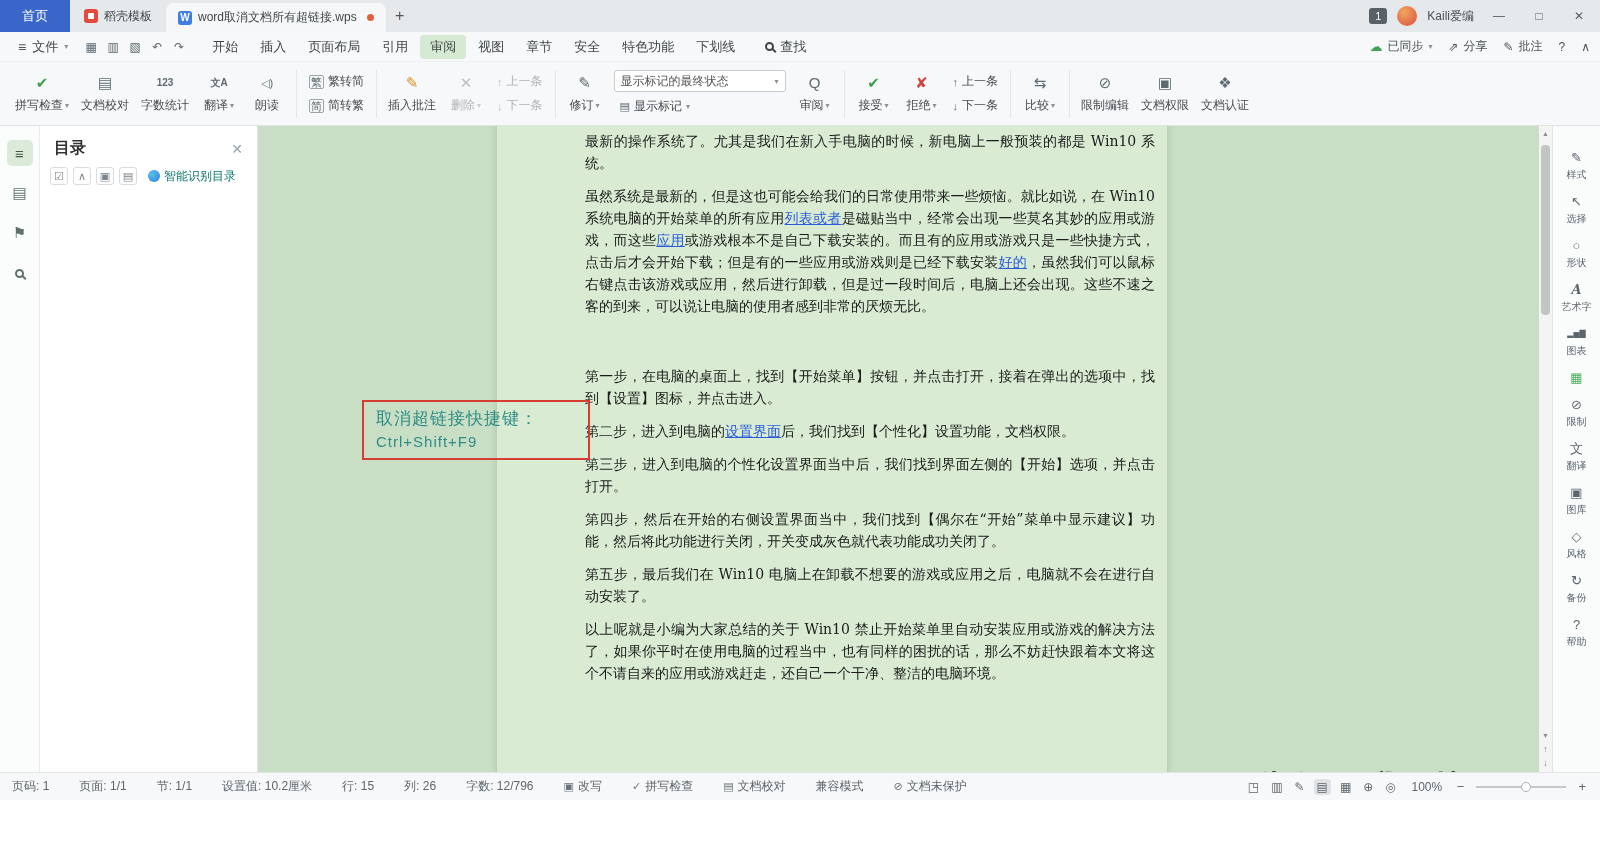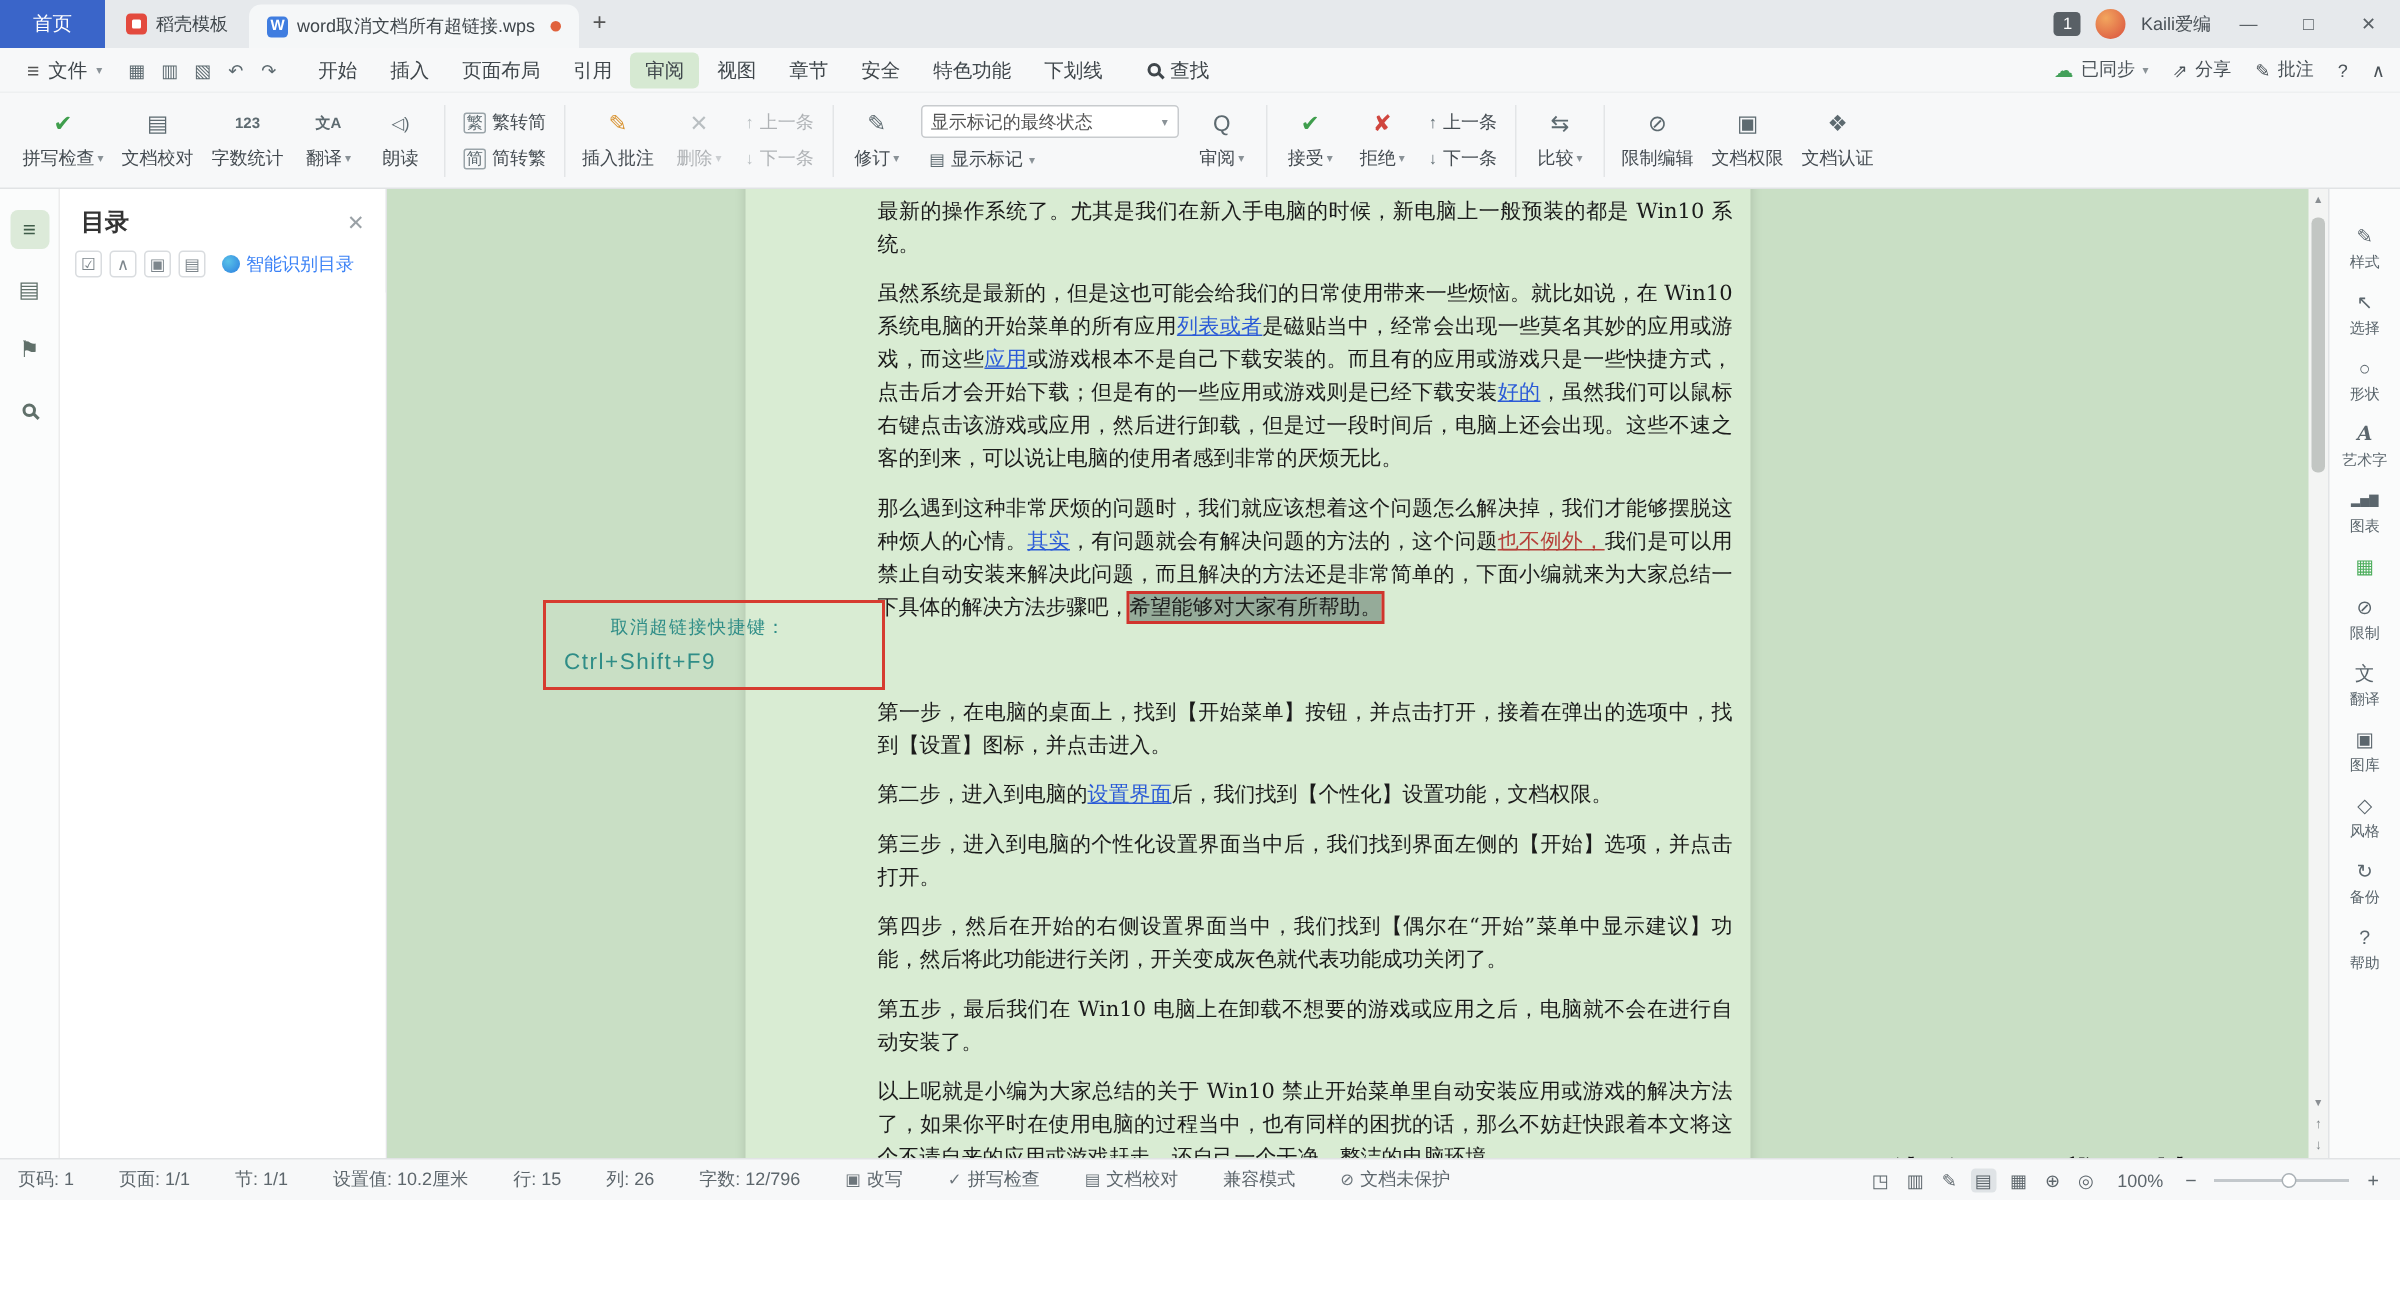--- a/index.html
+++ b/index.html
@@ -69,35 +69,35 @@
   .content{flex:1;display:flex;min-height:0;}
   .leftstrip{width:40px;background:#fbfcfc;border-right:1px solid #ececec;display:flex;flex-direction:column;align-items:center;padding-top:14px;gap:14px;flex:0 0 40px;}
   .strip-btn{width:26px;height:26px;border-radius:5px;display:flex;align-items:center;justify-content:center;color:#60706a;font-size:15px;cursor:pointer;}
   .strip-btn.active{background:#dcead9;color:#3f5c49;}
   .leftpanel{width:218px;background:#fff;border-right:1px solid #e2e4e6;display:flex;flex-direction:column;flex:0 0 218px;}
   .panel-head{display:flex;align-items:center;justify-content:space-between;padding:12px 14px 8px;}
   .panel-title{font-size:16px;font-weight:bold;color:#333;}
   .panel-close{color:#9aa1a6;font-size:14px;cursor:pointer;}
   .panel-tools{display:flex;align-items:center;gap:5px;padding:0 10px 10px;}
   .tool-chip{width:18px;height:18px;border:1px solid #d9dcdf;border-radius:3px;display:flex;align-items:center;justify-content:center;font-size:11px;color:#7d868c;cursor:pointer;}
-  .smart{display:flex;align-items:center;gap:4px;color:#3b82f6;font-size:12px;margin-left:6px;cursor:pointer;}
+  .smart{display:flex;align-items:center;gap:4px;color:#0f766e;font-size:12px;margin-left:6px;cursor:pointer;}
   .smart-dot{width:12px;height:12px;border-radius:50%;background:radial-gradient(circle at 35% 35%, #59c2e8, #2b7de0);}
   .panel-body{flex:1;background:#fff;}
 
   
   .viewport{flex:1;position:relative;background:var(--green-vp);overflow:hidden;}
   .page{position:absolute;left:239px;top:-10px;width:670px;height:1500px;background:var(--green-page);box-shadow:0 0 7px rgba(0,0,0,.15);padding:14px 12px 40px 88px;}
   .doc-body{font-family:"DejaVu Serif","Liberation Serif",serif;font-size:14px;color:#1b1b1b;line-height:22px;text-align:justify;}
   .doc-p{margin:0 0 11px;}
   .gap-before{margin-top:48px;}
   .run-link{color:#2b5bd7;text-decoration:underline;cursor:pointer;}
   .run-redlink{color:#b5413a;text-decoration:underline;cursor:pointer;}
   .run-hl{background:#95ab99;outline:2px solid #d0342c;padding:1px 0;}
   .annotation{position:absolute;left:104px;top:274px;width:228px;border:2px solid #d63c30;padding:5px 12px;color:#2f8d87;font-family:"DejaVu Serif","Liberation Serif",serif;letter-spacing:1px;z-index:4;}
-  .anno-l1{font-size:12px;line-height:23px;margin-left:31px;}
+  .anno-l1{font-size:17px;line-height:23px;}
   .anno-l2{font-size:15px;line-height:23px;font-family:Liberation Sans, sans-serif;}
   .watermark{position:absolute;right:52px;top:640px;font-size:32px;font-weight:900;color:#101010;letter-spacing:1px;white-space:nowrap;z-index:5;font-family:"DejaVu Sans","Liberation Sans",sans-serif;}
   .vscroll{position:absolute;right:0;top:0;bottom:0;width:13px;background:#f3f4f3;display:flex;flex-direction:column;align-items:center;padding:2px 0;z-index:6;}
   .vs-arrow{font-size:7px;color:#8a8f93;height:12px;line-height:12px;cursor:pointer;}
   .vs-thumb{width:9px;height:170px;background:#c2c6c3;border-radius:4px;margin-top:5px;cursor:pointer;}
   .vs-spacer{flex:1;}
   .vs-page{font-size:9px;color:#7e8487;height:14px;line-height:14px;cursor:pointer;}
 
   
   .rightrail{width:48px;background:#fafbfb;border-left:1px solid #e2e4e6;display:flex;flex-direction:column;align-items:center;padding-top:24px;gap:12px;flex:0 0 48px;overflow:hidden;}
@@ -398,21 +398,20 @@
           </div>
         </div>
       <div class="panel-body"></div>
     </div>
 
     <div class="viewport">
       <div class="page">
         <div class="doc-body" id="doc-body">
             <p class="doc-p"><span class="run">最新的操作系统了。尤其是我们在新入手电脑的时候，新电脑上一般预装的都是 Win10 系统。</span></p>
             <p class="doc-p"><span class="run">虽然系统是最新的，但是这也可能会给我们的日常使用带来一些烦恼。就比如说，在 Win10 系统电脑的开始菜单的所有应用</span><span class="run-link">列表或者</span><span class="run">是磁贴当中，经常会出现一些莫名其妙的应用或游戏，而这些</span><span class="run-link">应用</span><span class="run">或游戏根本不是自己下载安装的。而且有的应用或游戏只是一些快捷方式，点击后才会开始下载；但是有的一些应用或游戏则是已经下载安装</span><span class="run-link">好的</span><span class="run">，虽然我们可以鼠标右键点击该游戏或应用，然后进行卸载，但是过一段时间后，电脑上还会出现。这些不速之客的到来，可以说让电脑的使用者感到非常的厌烦无比。</span></p>
-            <p class="doc-p"><span class="run">那么遇到这种非常厌烦的问题时，我们就应该想着这个问题怎么解决掉，我们才能够摆脱这种烦人的心情。</span><span class="run-link">其实</span><span class="run">，有问题就会有解决问题的方法的，这个问题</span><span class="run-redlink">也不例外，</span><span class="run">我们是可以用禁止自动安装来解决此问题，而且解决的方法还是非常简单的，下面小编就来为大家总结一下具体的解决方法步骤吧，</span><span class="run-hl">希望能够对大家有所帮助。</span></p>
             <p class="doc-p gap-before"><span class="run">第一步，在电脑的桌面上，找到【开始菜单】按钮，并点击打开，接着在弹出的选项中，找到【设置】图标，并点击进入。</span></p>
             <p class="doc-p"><span class="run">第二步，进入到电脑的</span><span class="run-link">设置界面</span><span class="run">后，我们找到【个性化】设置功能，文档权限。</span></p>
             <p class="doc-p"><span class="run">第三步，进入到电脑的个性化设置界面当中后，我们找到界面左侧的【开始】选项，并点击打开。</span></p>
             <p class="doc-p"><span class="run">第四步，然后在开始的右侧设置界面当中，我们找到【偶尔在“开始”菜单中显示建议】功能，然后将此功能进行关闭，开关变成灰色就代表功能成功关闭了。</span></p>
             <p class="doc-p"><span class="run">第五步，最后我们在 Win10 电脑上在卸载不想要的游戏或应用之后，电脑就不会在进行自动安装了。</span></p>
             <p class="doc-p"><span class="run">以上呢就是小编为大家总结的关于 Win10 禁止开始菜单里自动安装应用或游戏的解决方法了，如果你平时在使用电脑的过程当中，也有同样的困扰的话，那么不妨赶快跟着本文将这个不请自来的应用或游戏赶走，还自己一个干净、整洁的电脑环境。</span></p>
           </div>
       </div>
 
       <div class="annotation">

